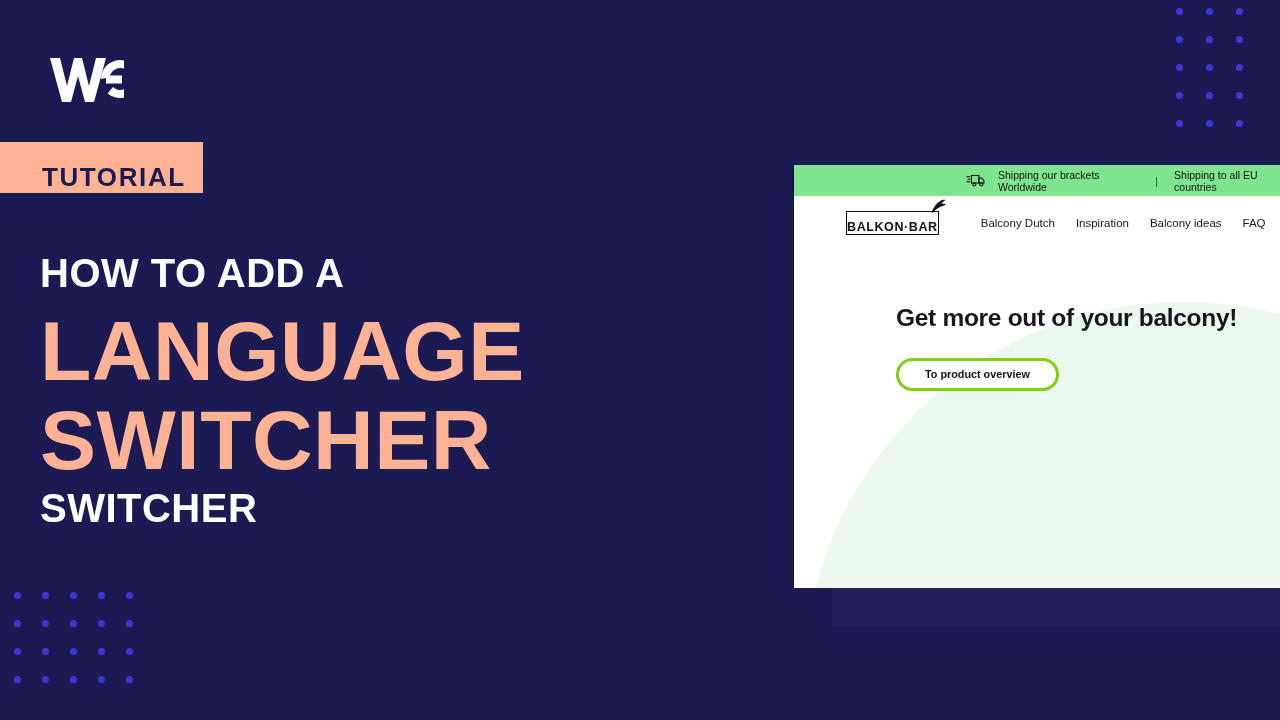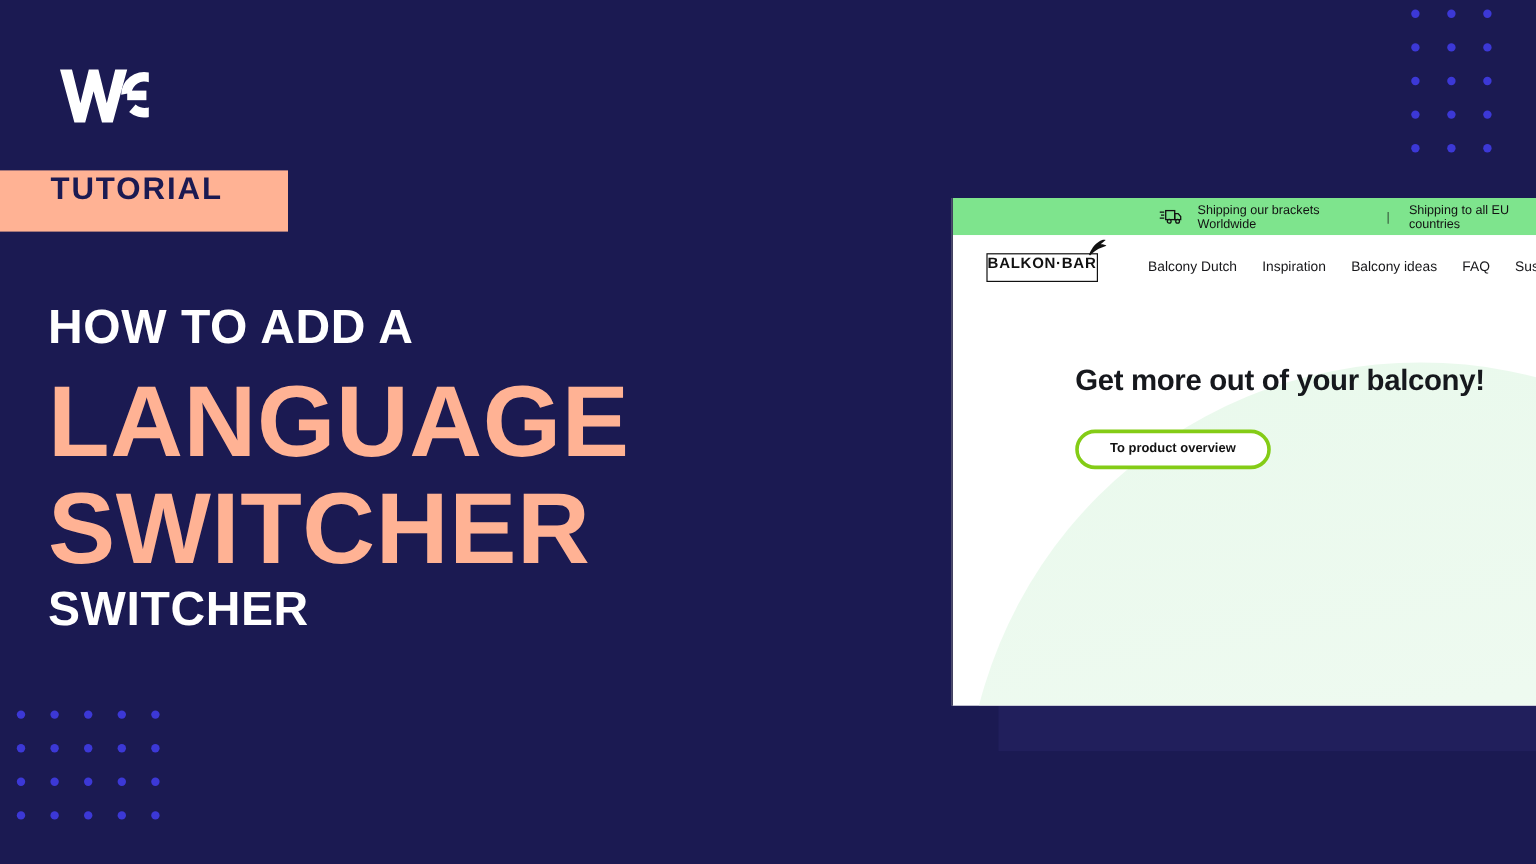--- a/index.html
+++ b/index.html
@@ -27,23 +27,23 @@
   
   #logo {
     position:absolute; left:48px; top:52px;
     width:76px; height:54px;
   }
   #logo svg { display:block; width:100%; height:100%; }
 
   
   #tutorial-badge {
     position:absolute; left:0; top:142px;
-    width:240px; height:51px;
+    width:203px; height:51px;
     background:#ffb294;
-    display:flex; align-items:flex-start;
+    display:flex; align-items:flex-end;
   }
   #tutorial-badge .label {
     color:#1b1a52;
     font-size:26px;
     font-weight:bold;
     letter-spacing:1.6px;
     margin-left:42px;
   }
 
   
@@ -101,24 +101,24 @@
 
   
   #site-nav {
     height:54px;
     background:#ffffff;
     display:flex; align-items:center;
     position:relative; z-index:4;
   }
   #brand-logo {
     position:relative;
-    margin-left:28px;
+    margin-left:52px;
     width:96px; height:24px;
     border:1.6px solid #111;
-    display:flex; align-items:flex-start; justify-content:center;
+    display:flex; align-items:flex-end; justify-content:center;
   }
   #brand-logo .brand-text {
     font-size:12.5px;
     font-weight:bold;
     letter-spacing:.6px;
     color:#111;
     font-family:"Liberation Sans", sans-serif;
   }
   #brand-bird { position:absolute; right:-12px; top:-13px; }
   #nav-links {

